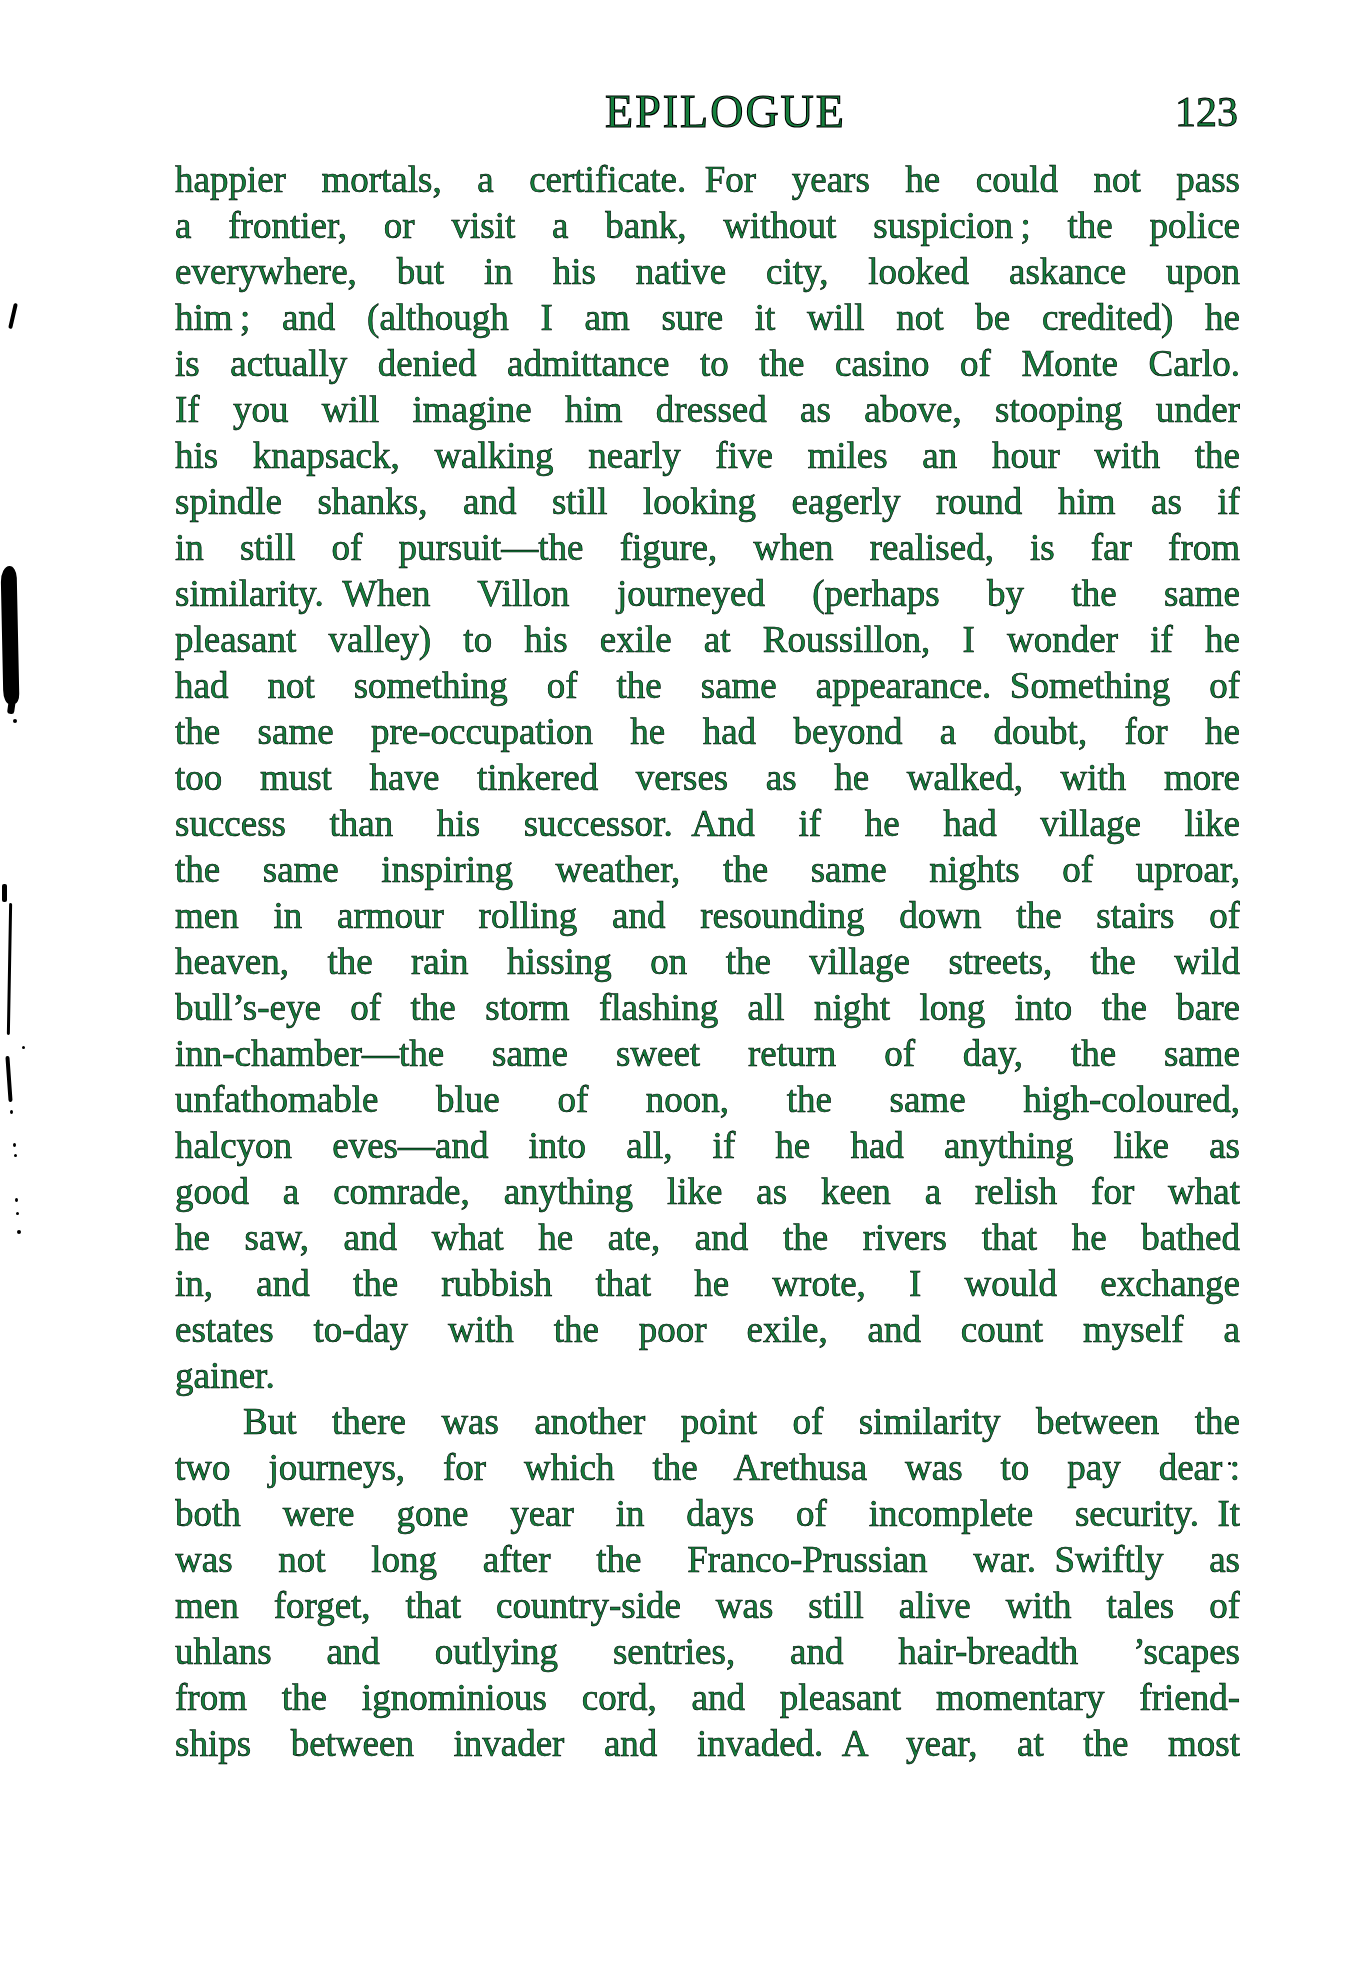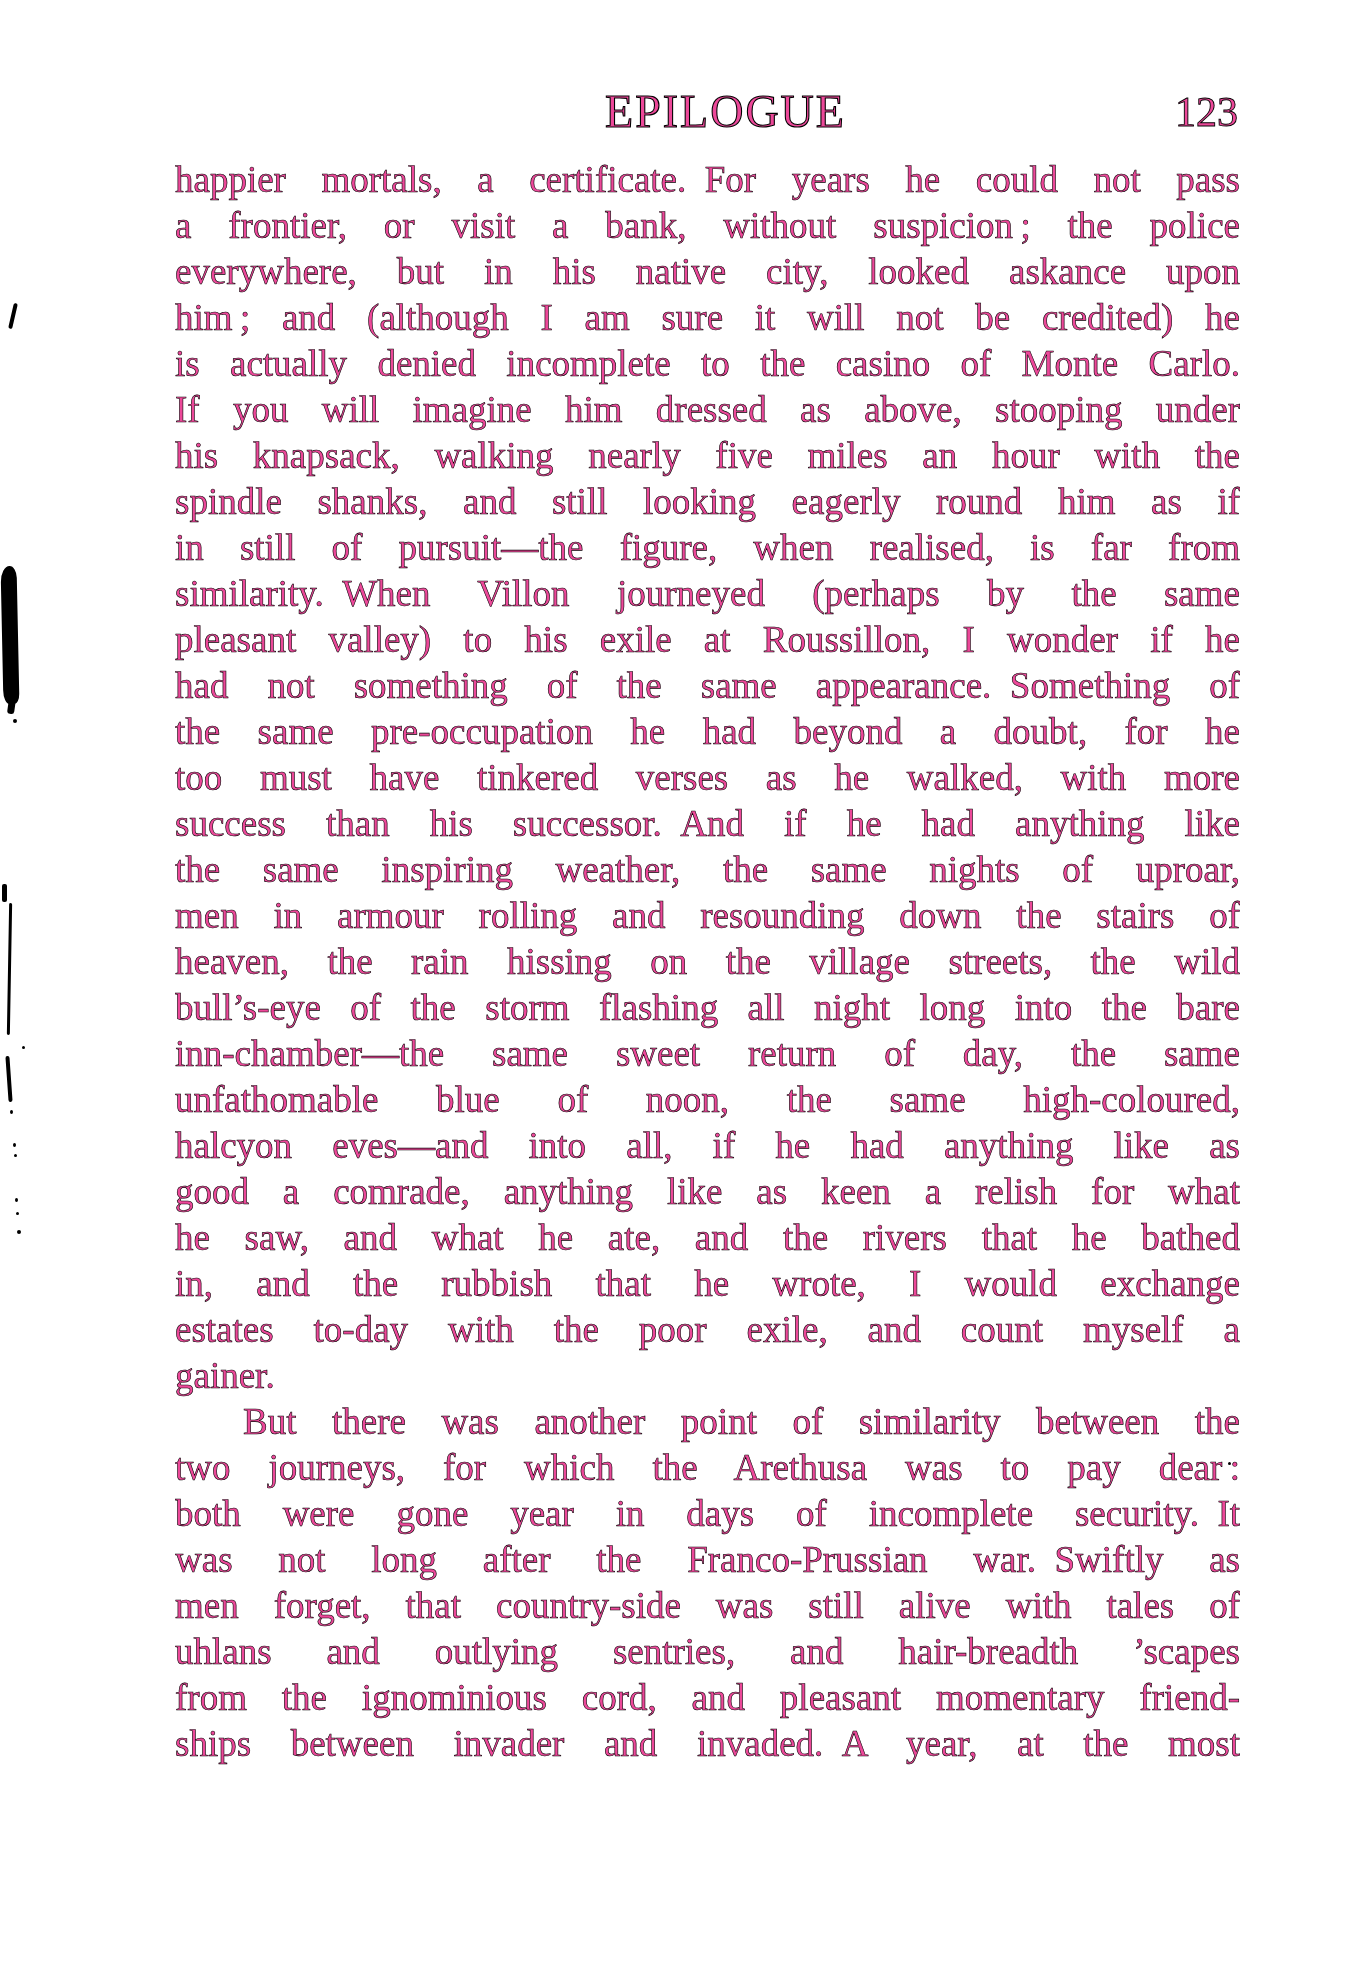--- a/index.html
+++ b/index.html
@@ -2,21 +2,21 @@
 <html><head>
 <meta charset="utf-8">
 <style>
   html,body{margin:0;padding:0;background:#ffffff;}
   .page{
     position:relative;
     width:1355px;height:1965px;
     background:#ffffff;
     overflow:hidden;
     font-family:"Liberation Serif", serif;
-    color:#ec4899;
+    color:#15803d;
   }
   .header-row{
     position:absolute;
     left:175px;top:86px;width:1065px;height:52px;
   }
   .running-head{
     position:absolute;
     left:0;right:0;
     text-align:center;
     transform:translateX(18px);
@@ -79,31 +79,31 @@
   <div class="header-row">
     <div class="running-head">EPILOGUE</div>
     <div class="page-number">123</div>
   </div>
 
   <div class="body-text">
       <div class="line"><span>happier mortals, a certificate. For years he could not pass</span></div>
       <div class="line"><span>a frontier, or visit a bank, without suspicion ; the police</span></div>
       <div class="line"><span>everywhere, but in his native city, looked askance upon</span></div>
       <div class="line"><span>him ; and (although I am sure it will not be credited) he</span></div>
-      <div class="line"><span>is actually denied incomplete to the casino of Monte Carlo.</span></div>
+      <div class="line"><span>is actually denied admittance to the casino of Monte Carlo.</span></div>
       <div class="line"><span>If you will imagine him dressed as above, stooping under</span></div>
       <div class="line"><span>his knapsack, walking nearly five miles an hour with the</span></div>
       <div class="line"><span>spindle shanks, and still looking eagerly round him as if</span></div>
       <div class="line"><span>in still of pursuit—the figure, when realised, is far from</span></div>
       <div class="line"><span>similarity. When Villon journeyed (perhaps by the same</span></div>
       <div class="line"><span>pleasant valley) to his exile at Roussillon, I wonder if he</span></div>
       <div class="line"><span>had not something of the same appearance. Something of</span></div>
       <div class="line"><span>the same pre-occupation he had beyond a doubt, for he</span></div>
       <div class="line"><span>too must have tinkered verses as he walked, with more</span></div>
-      <div class="line"><span>success than his successor. And if he had anything like</span></div>
+      <div class="line"><span>success than his successor. And if he had village like</span></div>
       <div class="line"><span>the same inspiring weather, the same nights of uproar,</span></div>
       <div class="line"><span>men in armour rolling and resounding down the stairs of</span></div>
       <div class="line"><span>heaven, the rain hissing on the village streets, the wild</span></div>
       <div class="line"><span>bull’s-eye of the storm flashing all night long into the bare</span></div>
       <div class="line"><span>inn-chamber—the same sweet return of day, the same</span></div>
       <div class="line"><span>unfathomable blue of noon, the same high-coloured,</span></div>
       <div class="line"><span>halcyon eves—and into all, if he had anything like as</span></div>
       <div class="line"><span>good a comrade, anything like as keen a relish for what</span></div>
       <div class="line"><span>he saw, and what he ate, and the rivers that he bathed</span></div>
       <div class="line"><span>in, and the rubbish that he wrote, I would exchange</span></div>

